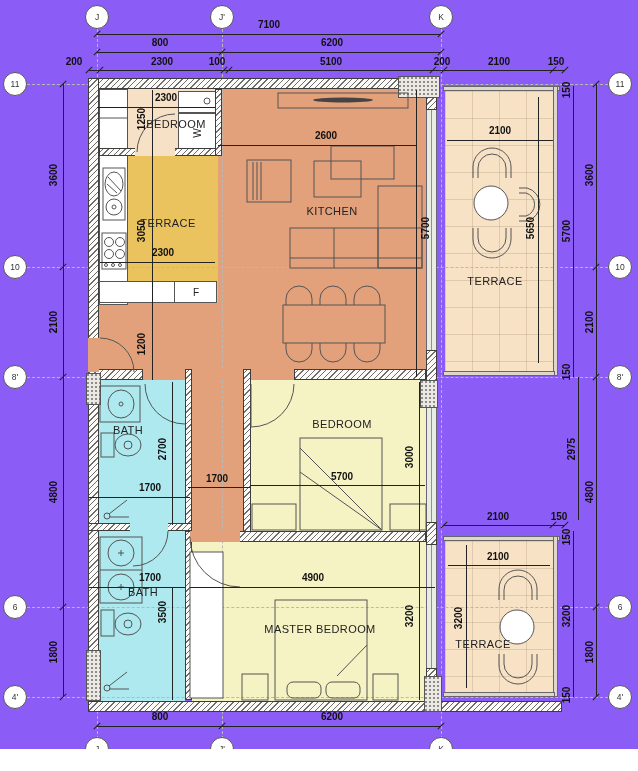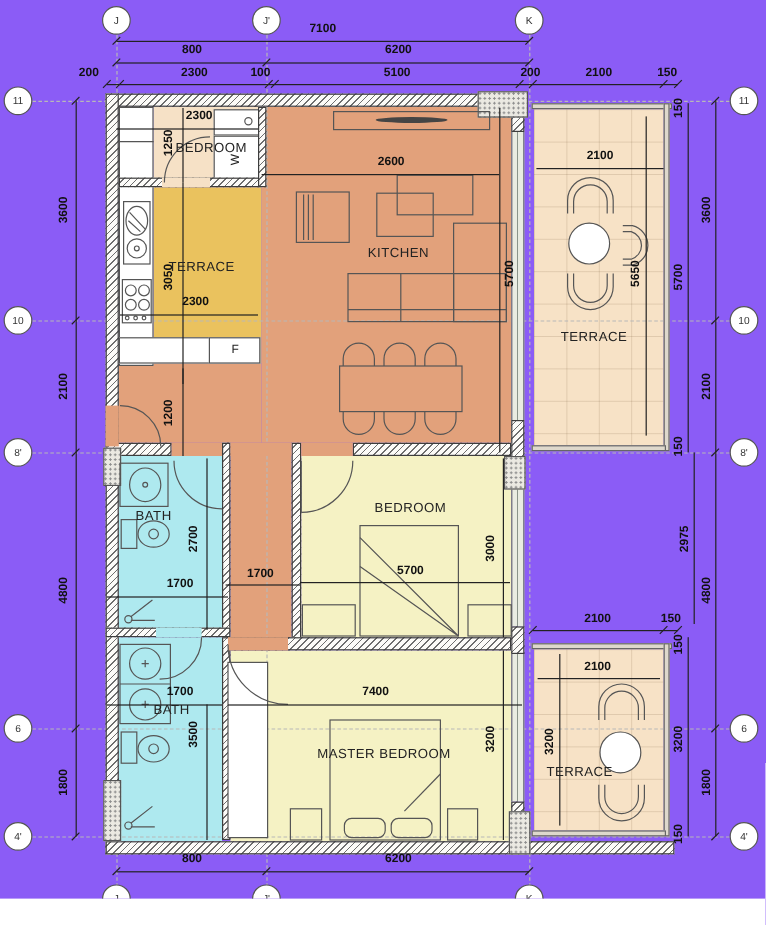--- a/index.html
+++ b/index.html
@@ -306,21 +306,21 @@
   <div class="dim r" style="left:141px;top:231px;">3050</div>
   <div class="dim" style="left:163px;top:252px;">2300</div>
   <div class="dim r" style="left:141px;top:344px;">1200</div>
   <div class="dim r" style="left:162px;top:449px;">2700</div>
   <div class="dim" style="left:150px;top:487px;">1700</div>
   <div class="dim" style="left:217px;top:478px;">1700</div>
   <div class="dim" style="left:342px;top:476px;">5700</div>
   <div class="dim r" style="left:409px;top:457px;">3000</div>
   <div class="dim" style="left:150px;top:577px;">1700</div>
   <div class="dim r" style="left:162px;top:612px;">3500</div>
-  <div class="dim" style="left:313px;top:577px;">7400</div>
+  <div class="dim" style="left:313px;top:577px;">4900</div>
   <div class="dim r" style="left:409px;top:616px;">3200</div>
   <div class="dim" style="left:498px;top:516px;">2100</div>
   <div class="dim" style="left:559px;top:516px;">150</div>
   <div class="dim" style="left:498px;top:556px;">2100</div>
   <div class="dim r" style="left:458px;top:618px;">3200</div>
   <div class="dim" style="left:160px;top:716px;">800</div>
   <div class="dim" style="left:332px;top:716px;">6200</div>
 
   <div class="rlabel" style="left:176px;top:124px;">BEDROOM</div>
   <div class="rlabel" style="left:168px;top:223px;">TERRACE</div>

